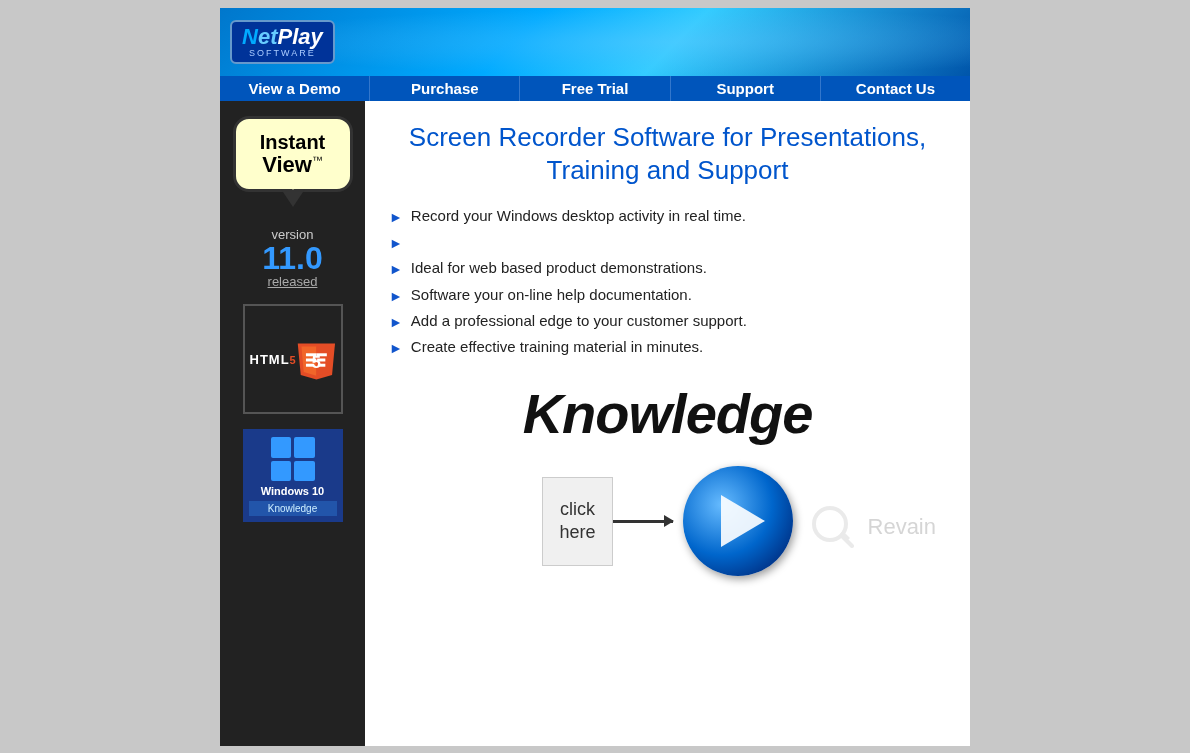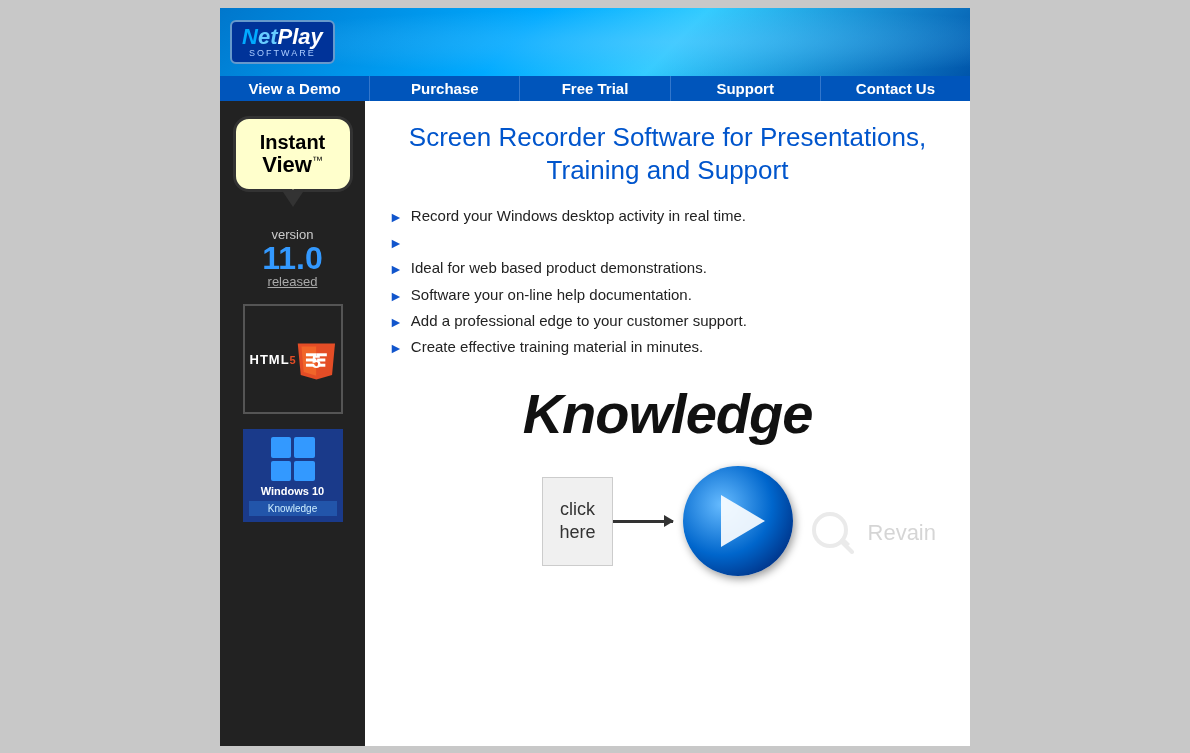--- a/index.html
+++ b/index.html
@@ -343,21 +343,21 @@
       margin-left: 10px;
     }
     
     .revain-watermark {
       display: flex;
       align-items: center;
       gap: 10px;
       opacity: 0.35;
       position: absolute;
       right: 10px;
-      bottom: 18px;
+      bottom: 24px;
     }
     .revain-icon {
       width: 50px;
       height: 50px;
       opacity: 0.5;
     }
     .revain-text-watermark {
       font-size: 22px;
       color: #888;
       font-weight: 300;

